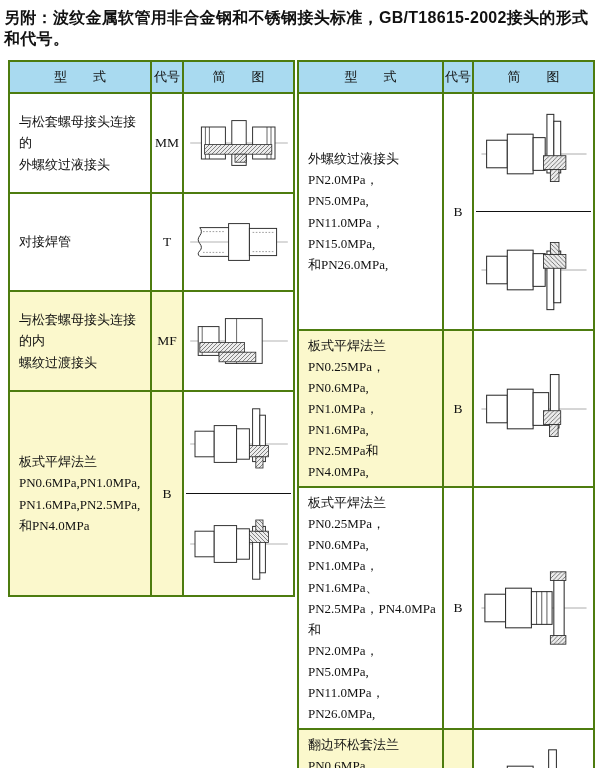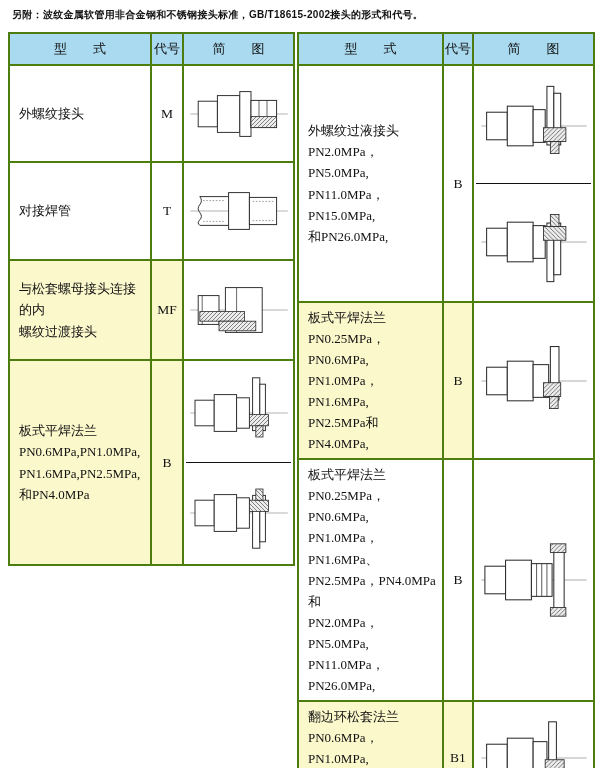--- a/index.html
+++ b/index.html
@@ -1,19 +1,19 @@
 <!DOCTYPE html>
 <html><head>
 <meta charset="utf-8">
 <style>
   html,body{margin:0;padding:0;background:#fff;}
   body{width:600px;height:768px;overflow:hidden;
        font-family:"Liberation Serif","DejaVu Serif",serif;color:#111;}
   .title{font-family:"Liberation Sans","DejaVu Sans",sans-serif;
-         font-weight:bold;font-size:10px;margin:8px 6px 10px 12px;letter-spacing:.3px;}
+         font-weight:bold;font-size:16px;margin:8px 6px 10px 4px;letter-spacing:.3px;}
   .tables{display:flex;align-items:flex-start;margin-left:8px;gap:2px;}
   table{border-collapse:collapse;table-layout:fixed;border:2px solid #111;}
   th,td{border:2px solid #4d7c0f;padding:0;vertical-align:middle;margin-left:37px;}
   th{background:#a9daf0;font-size:13px;font-weight:normal;height:30px;}
   td.type{font-size:13px;line-height:1.62;padding:4px 6px 4px 9px;
           white-space:pre-line;vertical-align:middle;}
   td.code{text-align:center;font-size:13.5px;}
   td.diag{text-align:center;vertical-align:middle;padding:2px;}
   td.diag .sub{display:flex;align-items:center;justify-content:center;}
   td.diag .sub + .sub{border-top:1px solid #111;}
@@ -48,38 +48,41 @@
         <col style="width:32px">
         <col style="width:111px">
       </colgroup>
     <tbody>
         <tr>
       <th>型　　式</th>
       <th>代号</th>
       <th>简　　图</th>
     </tr>
 
-    <tr style="height:97px">
-      <td class="type">外螺纹接头</td>
-      <td class="code">M</td>
+
+
+    <tr style="height:100px">
+      <td class="type">与松套螺母接头连接的
+外螺纹过液接头</td>
+      <td class="code">MM</td>
       <td class="diag">
         <svg width="104" height="86" viewBox="0 0 130 100">
           <line class="cl" x1="4" y1="50" x2="126" y2="50"></line>
-          <rect class="box" x="14" y="34" width="24" height="32"></rect>
-          <rect class="box" x="38" y="27" width="28" height="46"></rect>
-          <rect class="box" x="66" y="22" width="14" height="56"></rect>
-          <rect class="box" x="80" y="33" width="32" height="34"></rect>
-          <line class="tick" x1="90" y1="33" x2="90" y2="67"></line>
-          <line class="tick" x1="100" y1="33" x2="100" y2="67"></line>
-          <rect class="hatch" x="80" y="53" width="32" height="14"></rect>
-        </svg>
-      </td>
-    </tr>
-
-
+          <rect class="box" x="18" y="30" width="30" height="40"></rect>
+          <line class="tick" x1="23" y1="30" x2="23" y2="70"></line>
+          <line class="tick" x1="28" y1="30" x2="28" y2="70"></line>
+          <rect class="box" x="56" y="22" width="18" height="56"></rect>
+          <rect class="box" x="82" y="30" width="28" height="40"></rect>
+          <line class="tick" x1="100" y1="30" x2="100" y2="70"></line>
+          <line class="tick" x1="105" y1="30" x2="105" y2="70"></line>
+          <rect class="hatch" x="22" y="52" width="84" height="12"></rect>
+          <rect class="hatch" x="60" y="64" width="14" height="10"></rect>
+        </svg>
+      </td>
+    </tr>
 
     <tr style="height:98px">
       <td class="type">对接焊管</td>
       <td class="code">T</td>
       <td class="diag">
         <svg width="104" height="86" viewBox="0 0 130 100">
           <line class="cl" x1="4" y1="50" x2="126" y2="50"></line>
           <path class="ln" d="M16,32 q4,5 0,10 q-4,5 0,10 q4,5 0,9 q-4,4 0,7"></path>
           <line class="ln" x1="16" y1="32" x2="52" y2="32"></line>
           <line class="ln" x1="16" y1="68" x2="52" y2="68"></line>

